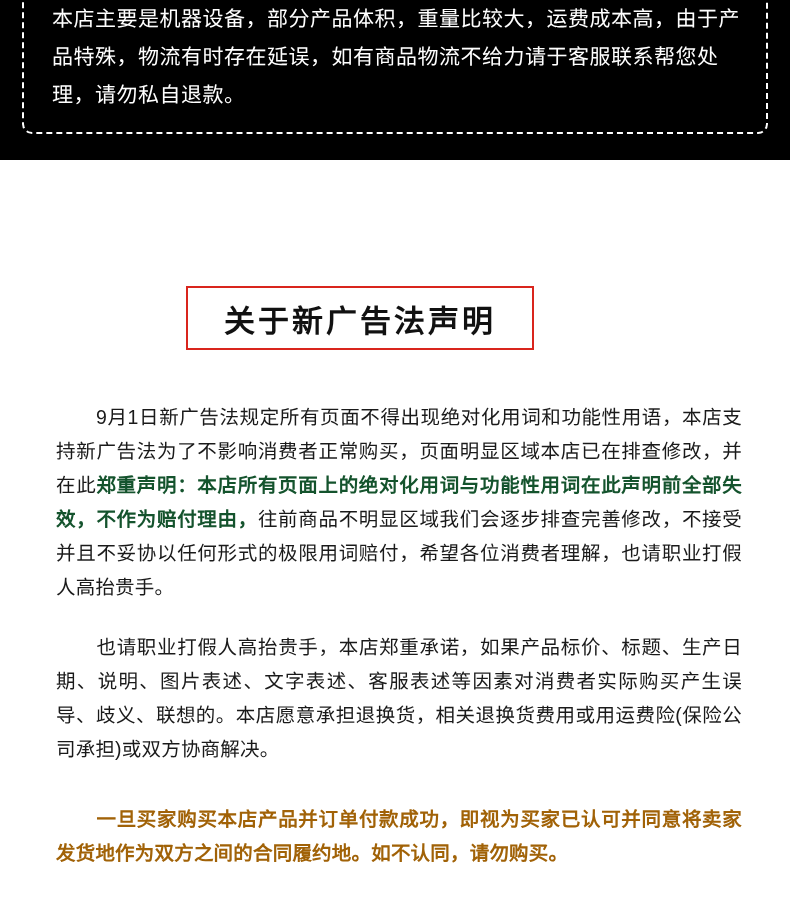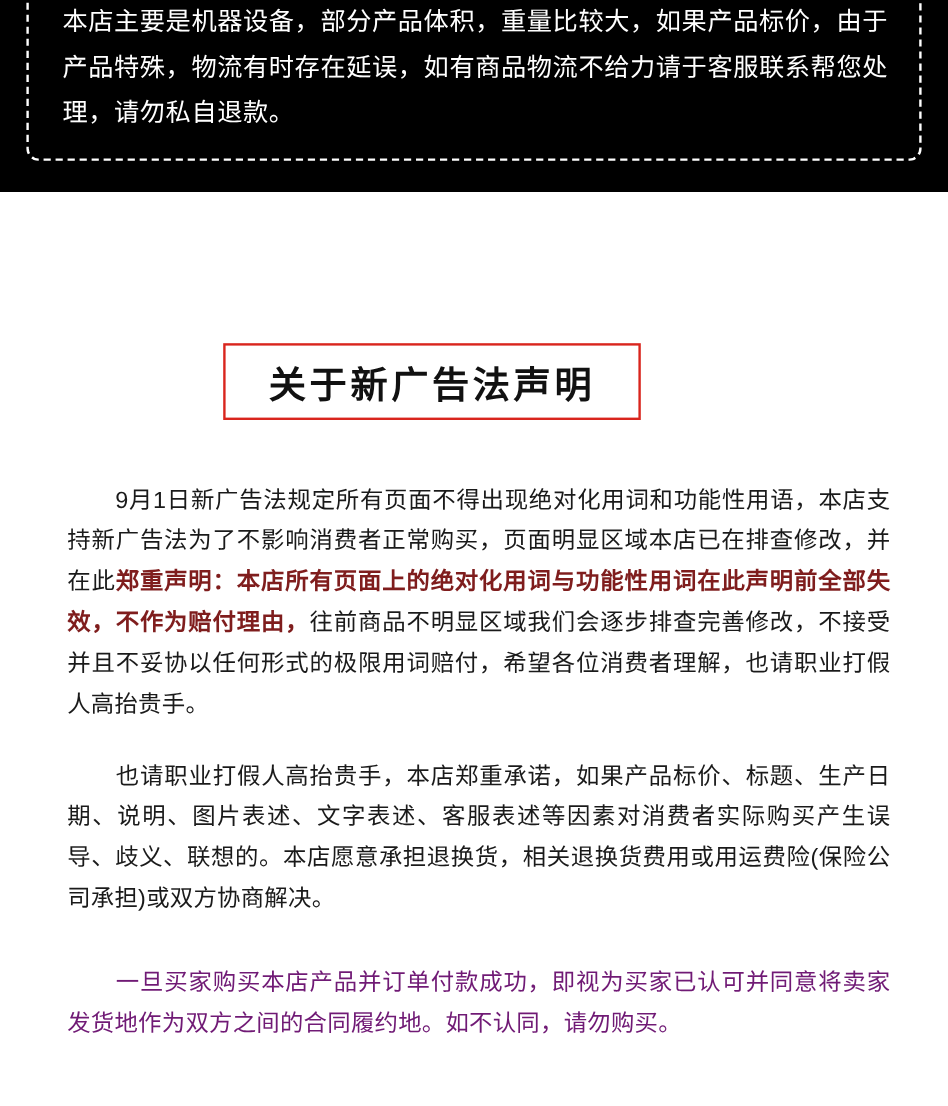--- a/index.html
+++ b/index.html
@@ -83,34 +83,34 @@
   .para {
     font-size: 19.5px;
     line-height: 34px;
     color: #1a1a1a;
     text-align: justify;
     margin: 0 0 22px 0;
     letter-spacing: 0.2px;
     font-family: "Liberation Sans", "DejaVu Sans", sans-serif;
   }
   .para .indent { display: inline-block; width: 40px; }
-  .red { color: #7f1d1d; }
+  .red { color: #14532d; }
   .bold { font-weight: bold; }
-  .p-red-all { color: #701a75; font-weight: normal; margin-top: 36px; }
+  .p-red-all { color: #a16207; font-weight: bold; margin-top: 36px; }
   .gap-1 { margin-bottom: 26px; }
   .gap-2 { margin-bottom: 28px; }
 </style>
 </head>
 <body>
 
 <div class="page">
 
   <div class="notice-banner">
     <div class="notice-dashed"></div>
-    <div class="notice-text">本店主要是机器设备，部分产品体积，重量比较大，如果产品标价，由于产品特殊，物流有时存在延误，如有商品物流不给力请于客服联系帮您处理，请勿私自退款。</div>
+    <div class="notice-text">本店主要是机器设备，部分产品体积，重量比较大，运费成本高，由于产品特殊，物流有时存在延误，如有商品物流不给力请于客服联系帮您处理，请勿私自退款。</div>
   </div>
 
   <div class="title-box">
     <span class="title-text">关于新广告法声明</span>
   </div>
 
   <div class="body-wrap">
 
     <p class="para gap-1">
       <span class="indent"></span><span>9月1日新广告法规定所有页面不得出现绝对化用词和功能性用语，本店支持新广告法为了不影响消费者正常购买，页面明显区域本店已在排查修改，并在此</span><span class="red bold">郑重声明：本店所有页面上的绝对化用词与功能性用词在此声明前全部失效，不作为赔付理由，</span><span>往前商品不明显区域我们会逐步排查完善修改，不接受并且不妥协以任何形式的极限用词赔付，希望各位消费者理解，也请职业打假人高抬贵手。</span>

